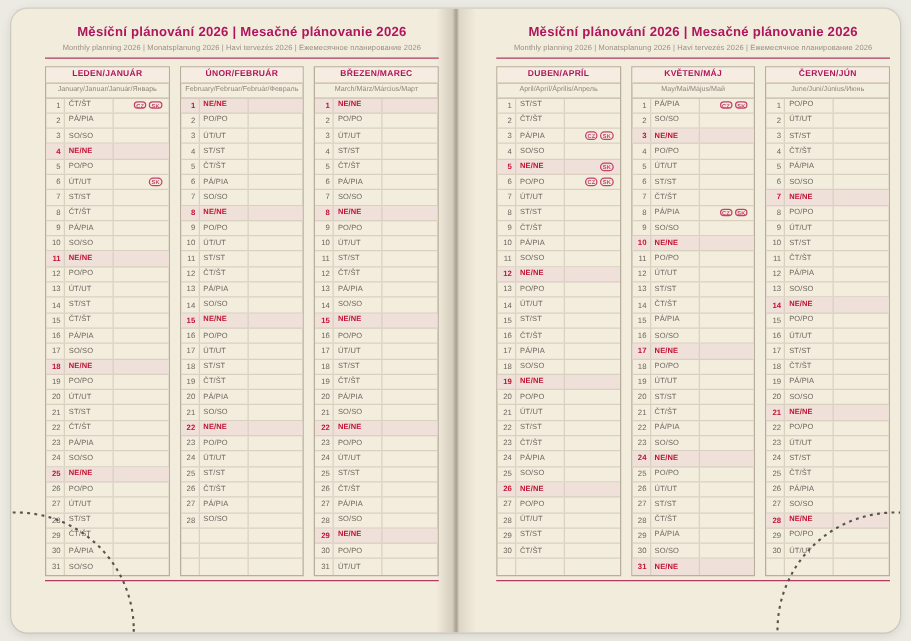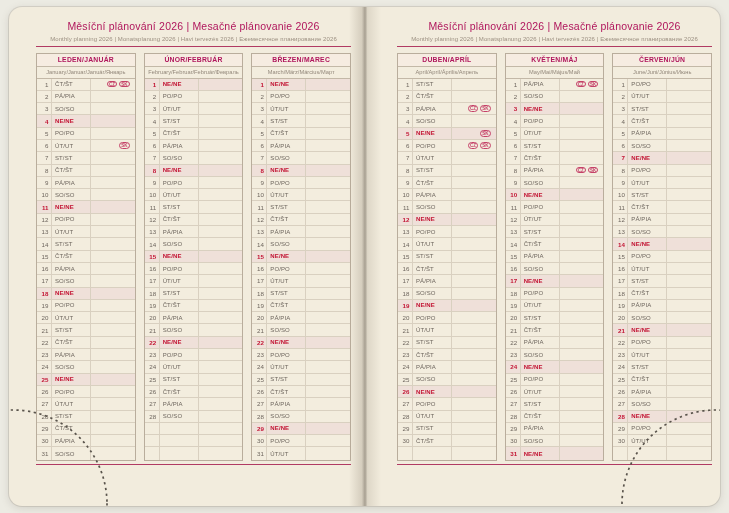--- a/index.html
+++ b/index.html
@@ -16,21 +16,21 @@
     box-shadow:0 0 0 1px rgba(120,110,95,0.18), 0 2px 8px rgba(90,80,65,0.18);
     display:flex;
     overflow:hidden;
   }
   .page{ flex:1; box-sizing:border-box; padding-top:13px; position:relative; }
   .page-left{ padding-left:27px; padding-right:13px; }
   .page-right{ padding-left:33px; padding-right:8px; }
 
   .page-title{
     text-align:center;
-    font-size:10.5px; font-weight:normal;
+    font-size:10.5px; font-weight:bold;
     color:#b0165c;
     letter-spacing:0.2px;
     white-space:nowrap;
   }
   .page-subtitle{
     text-align:center;
     font-size:6px;
     color:#9b8f80;
     margin-top:3.5px;
     white-space:nowrap;

